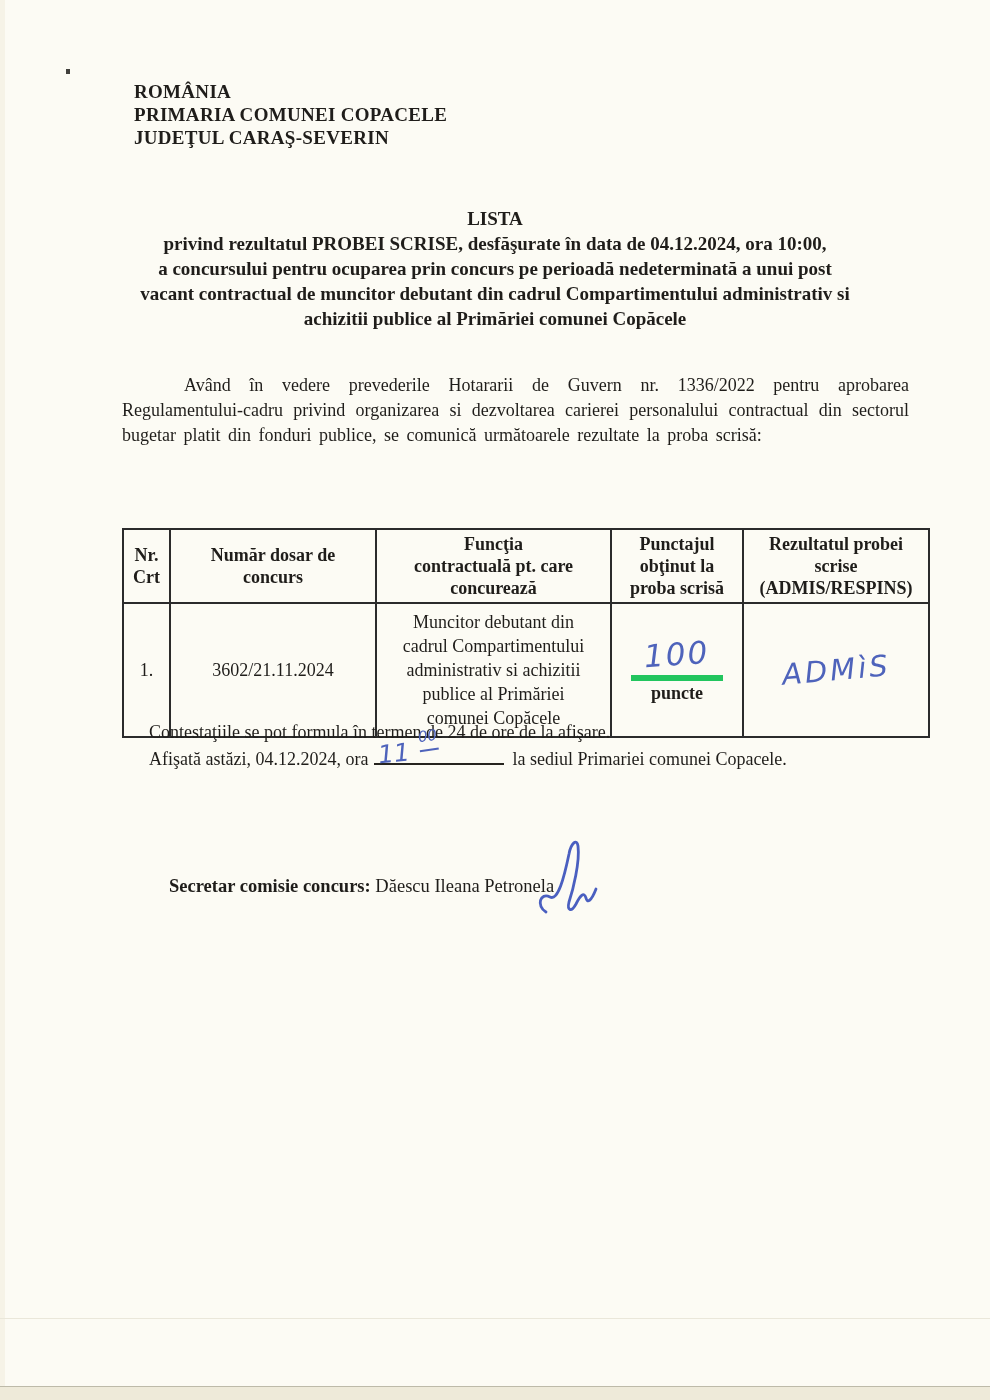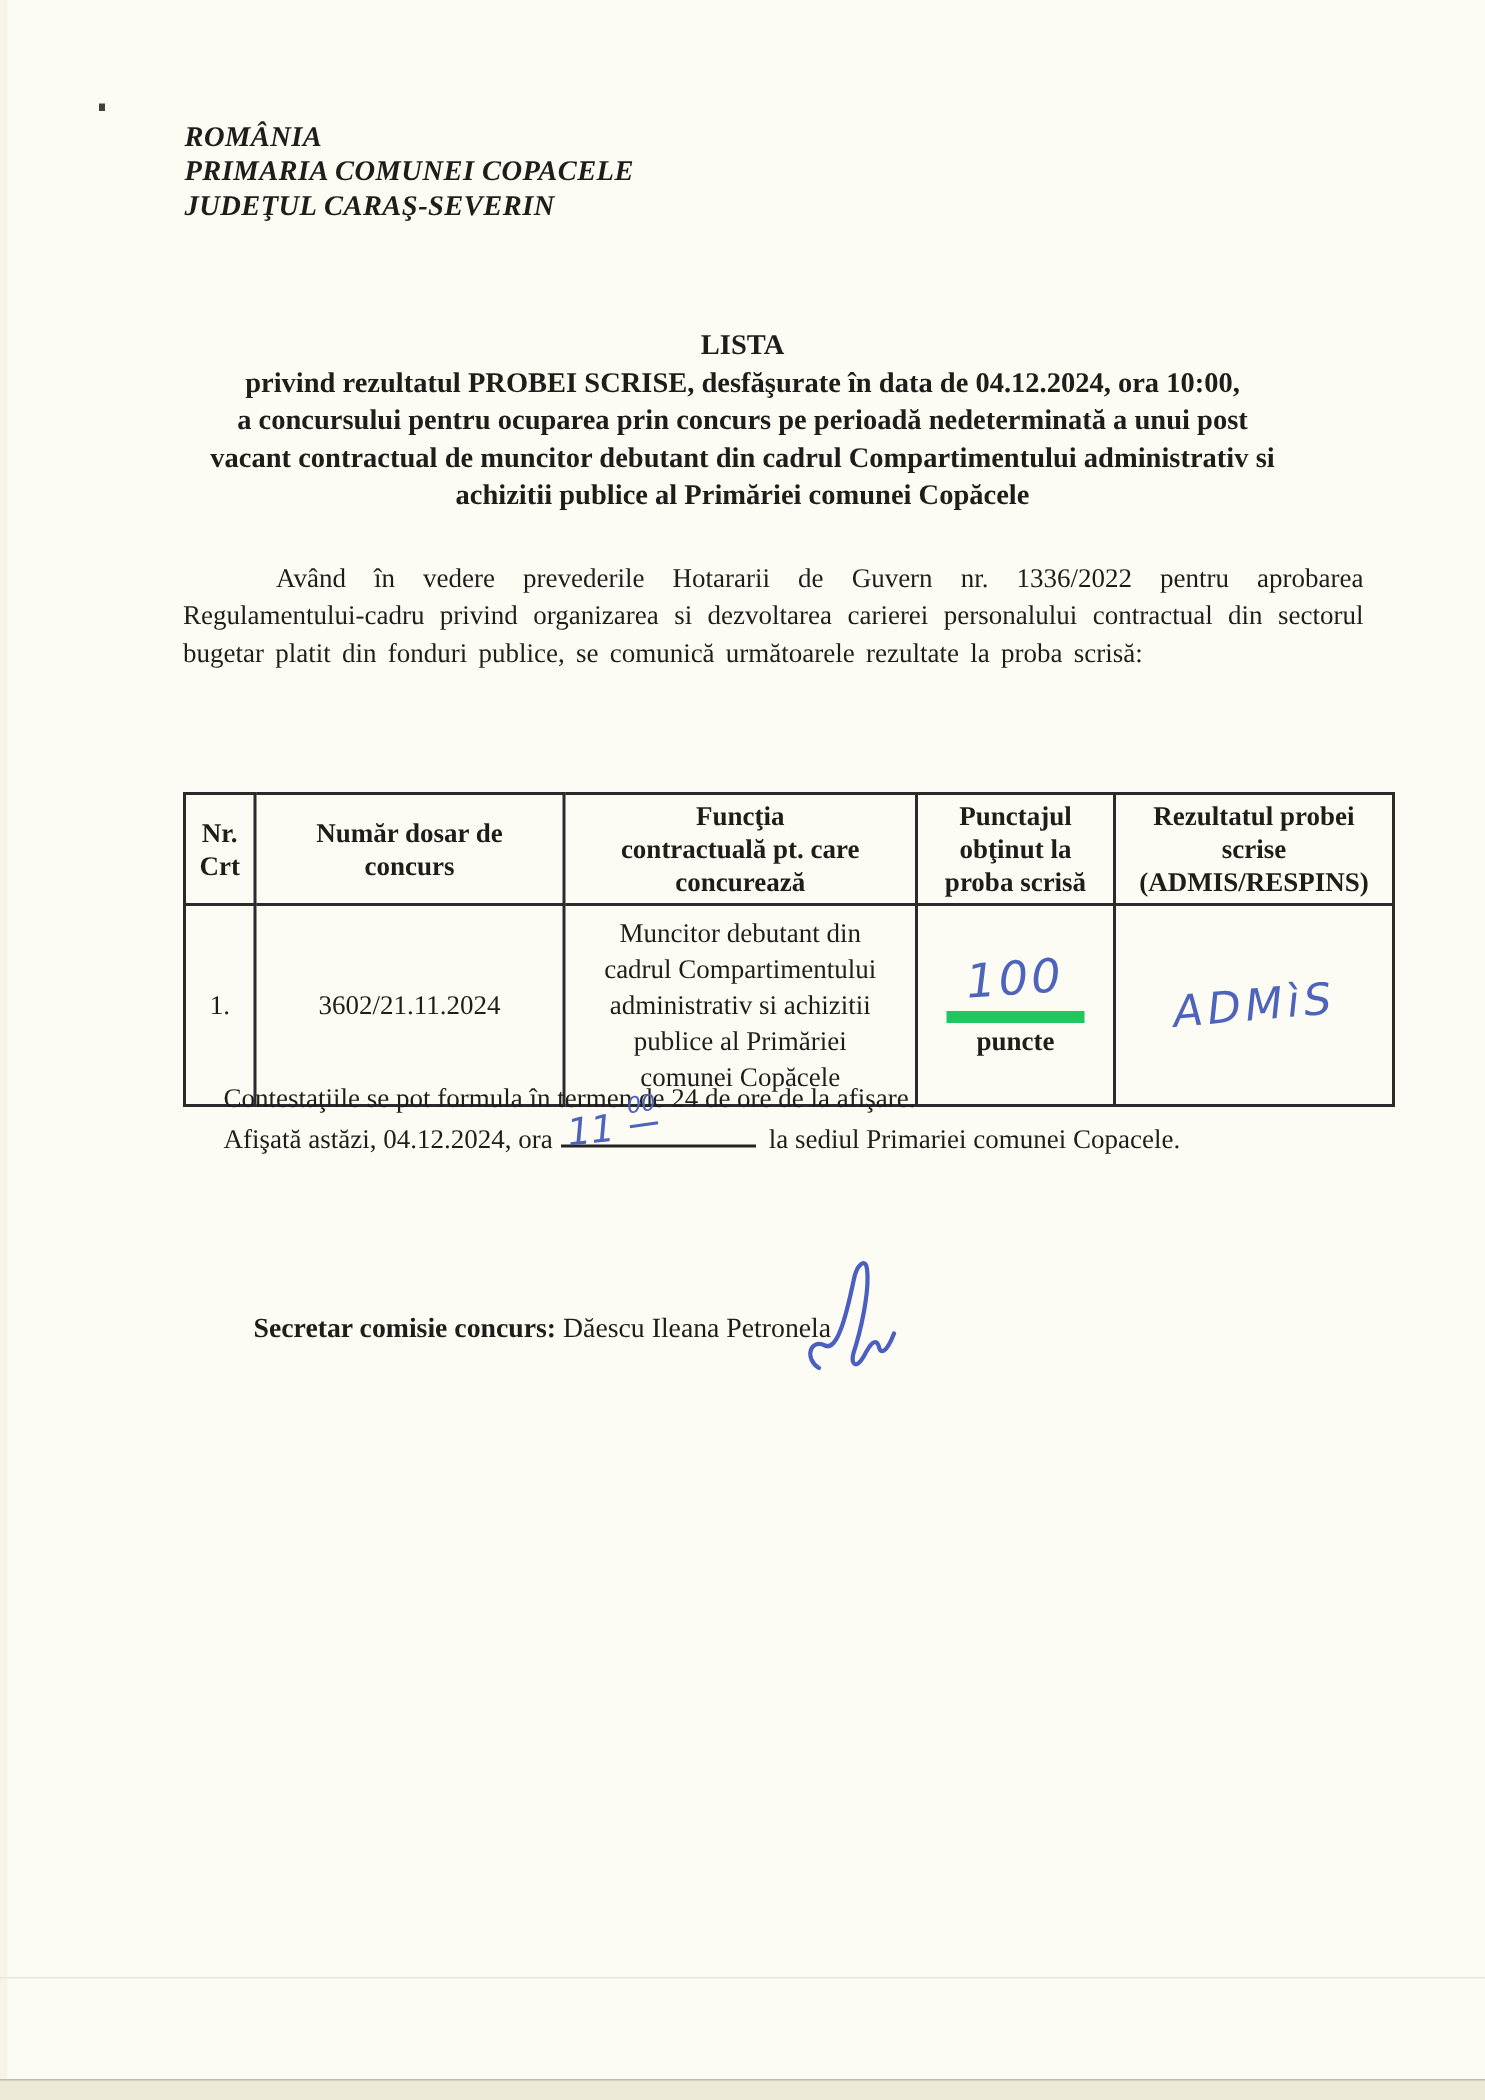--- a/index.html
+++ b/index.html
@@ -7,35 +7,35 @@
     width:990px;height:1400px;position:relative;overflow:hidden;
     background:#fcfbf4;color:#1f1d1a;
     font-family:"Liberation Serif", serif;
   }
   .page{position:absolute;inset:0;}
   .edge-left{position:absolute;left:0;top:0;width:5px;height:100%;background:#f6f3e7;}
   .scan-line{position:absolute;left:0;top:1318px;width:100%;height:1px;background:#eae7da;}
   .bottom-band{position:absolute;left:0;top:1386px;width:100%;height:14px;background:#eeead9;border-top:1px solid #bdbaa9;}
   .speck{position:absolute;left:66px;top:69px;width:4px;height:5px;background:#41403c;}
 
-  .header-block{position:absolute;left:123px;top:80px;font-weight:bold;font-size:19px;line-height:23px;letter-spacing:.3px;font-style:italic;}
+  .header-block{position:absolute;left:134px;top:80px;font-weight:bold;font-size:19px;line-height:23px;letter-spacing:.3px;}
 
-  .title-block{position:absolute;left:85px;top:218px;width:820px;text-align:center;font-weight:bold;font-size:19px;line-height:25px;}
+  .title-block{position:absolute;left:85px;top:206px;width:820px;text-align:center;font-weight:bold;font-size:19px;line-height:25px;}
 
   .intro{position:absolute;left:122px;top:373px;width:787px;font-size:18px;line-height:25px;text-align:justify;text-indent:62px;word-spacing:3px;}
 
   .doc-table{position:absolute;left:122px;top:492px;width:806px;border-collapse:collapse;font-size:18px;table-layout:fixed;margin-top:36px;}
   .doc-table th,.doc-table td{border:2px solid #2b2b2b;text-align:center;vertical-align:middle;padding:3px 4px;}
   .doc-table th{font-weight:bold;line-height:22px;white-space:pre-line;height:66px;}
   .doc-table td{height:126px;}
   td.cell-functia{white-space:pre-line;line-height:24px;}
 
   .hw{font-family:"DejaVu Sans", sans-serif;color:#4e63bb;}
   .hw-score{display:inline-block;font-size:31px;font-style:italic;letter-spacing:2px;transform:rotate(-4deg);}
-  .score-unit{width:92px;margin:3px auto 0;border-top:8px solid #22c55e;font-weight:bold;font-size:18px;padding-top:2px;font-family:"Liberation Serif", serif;color:#1f1d1a;}
+  .score-unit{width:92px;margin:3px auto 0;border-top:6px solid #22c55e;font-weight:bold;font-size:18px;padding-top:2px;font-family:"Liberation Serif", serif;color:#1f1d1a;}
   .hw-result{display:inline-block;font-size:29px;font-style:italic;letter-spacing:3px;transform:rotate(-5deg);}
 
   .notes{position:absolute;left:149px;top:719px;font-size:18px;line-height:26px;}
   .blank-line{display:inline-block;width:130px;height:18px;border-bottom:2px solid #26241f;position:relative;margin:0 8px 0 6px;vertical-align:baseline;}
   .hw-time{position:absolute;left:4px;bottom:-4px;font-size:25px;font-style:italic;transform:rotate(-6deg);}
   .hw-time-sup{position:absolute;left:44px;bottom:12px;font-size:15px;font-style:italic;border-bottom:2px solid #4e63bb;transform:rotate(-8deg);}
 
   .signoff{position:absolute;left:121px;top:876px;font-size:18.5px;}
   .signoff .label{font-weight:bold;margin-left:48px;}
   .signature-svg{position:absolute;left:536px;top:834px;}

